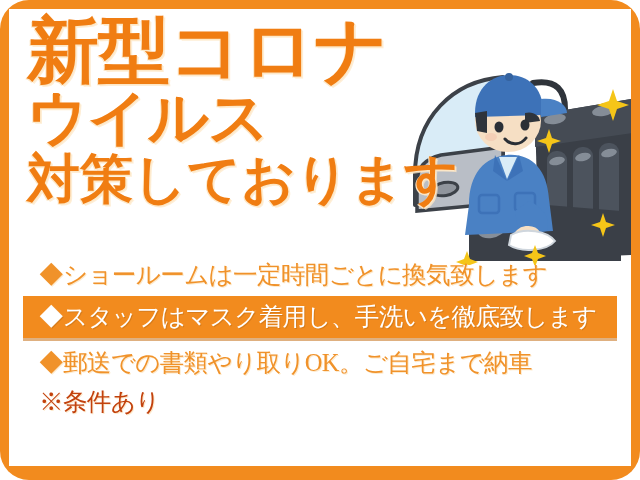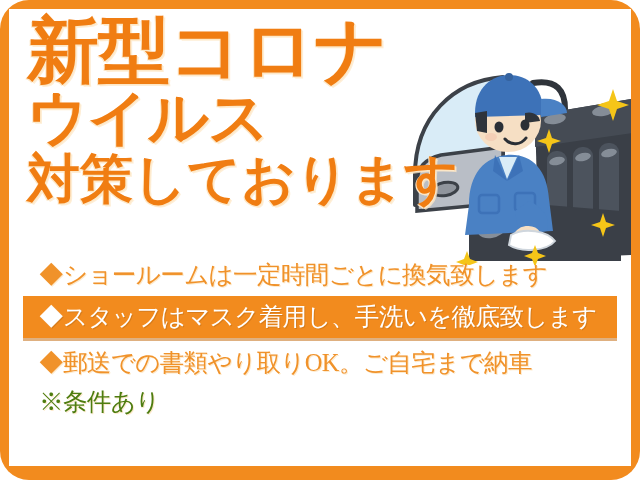--- a/index.html
+++ b/index.html
@@ -104,21 +104,21 @@
   .plain .bullet-text {
     color: #f0922a;
     text-shadow: 1px 1px 0 #fdeacd;
   }
   .bullet-stack { display: flex; flex-direction: column; }
   .bullet-sub {
     font-size: 24.5px;
     letter-spacing: -0.6px;
     white-space: nowrap;
     line-height: 40px;
-    color: #4d7c0f;
+    color: #c2410c;
     text-shadow: 1px 1px 0 #fdeacd;
   }
 </style>
 </head>
 <body>
 
 <div class="banner">
   <div class="card">
 
     <div class="illustration">

